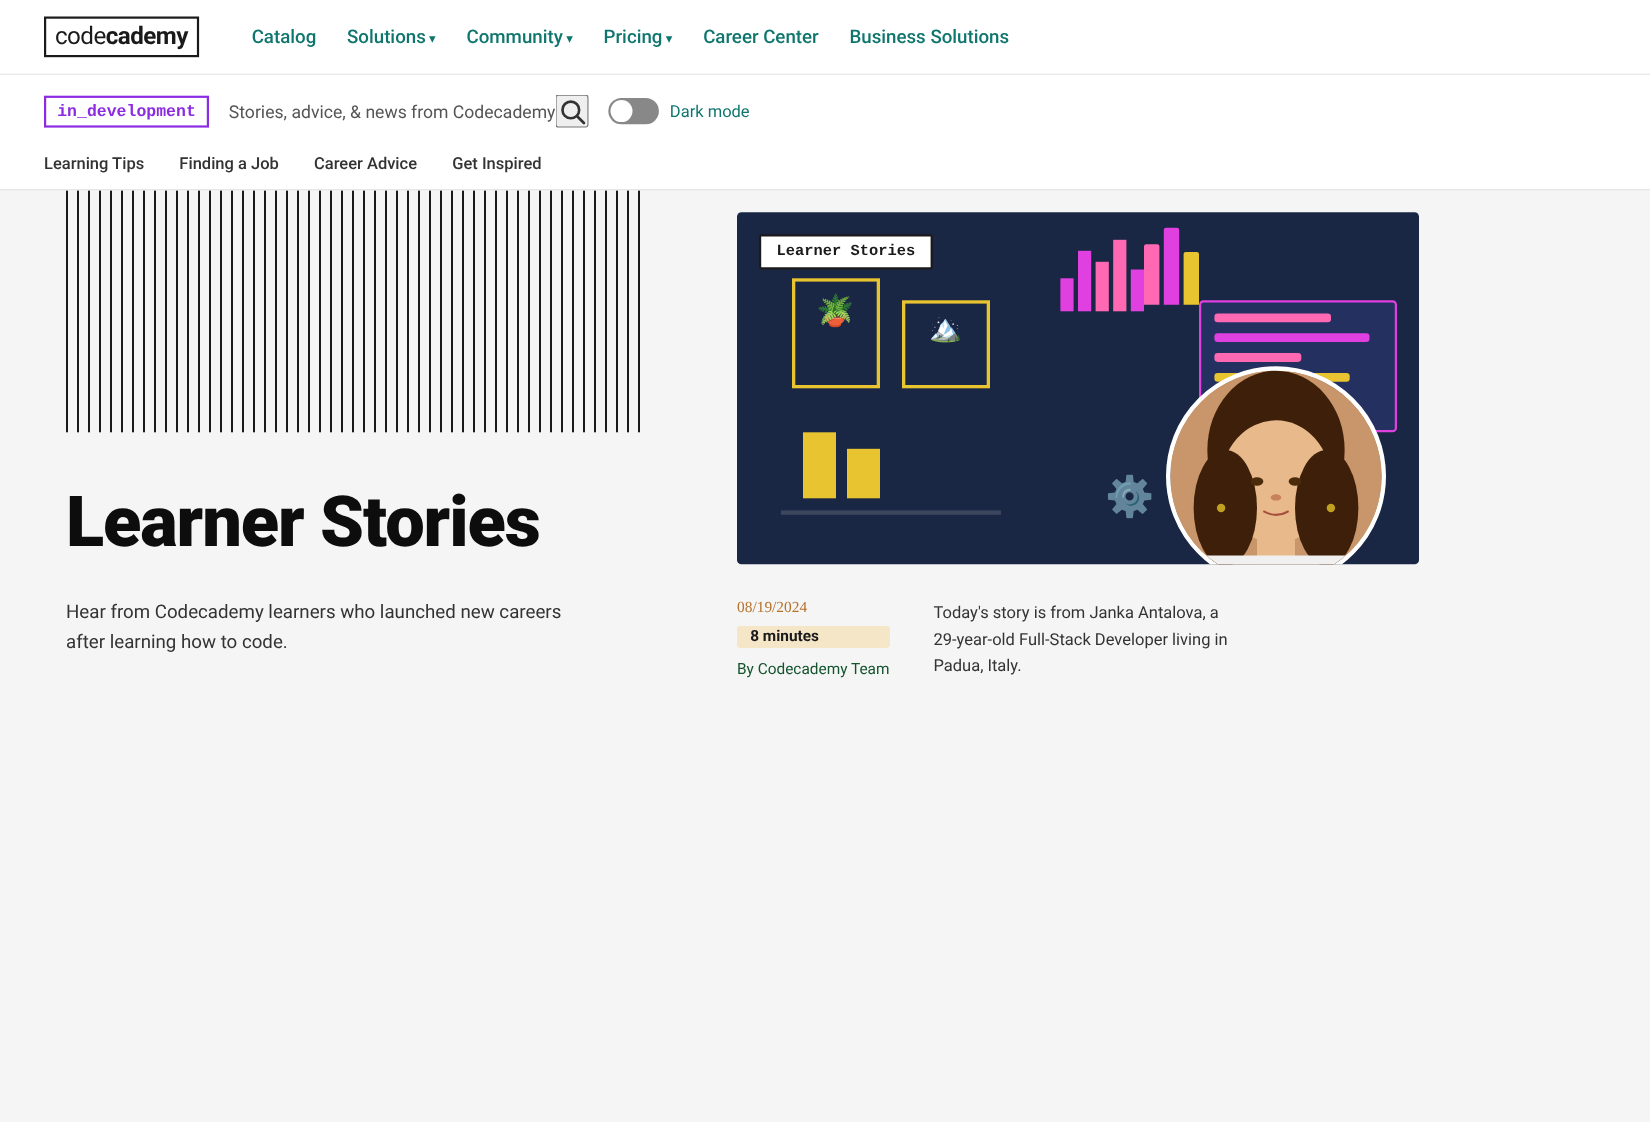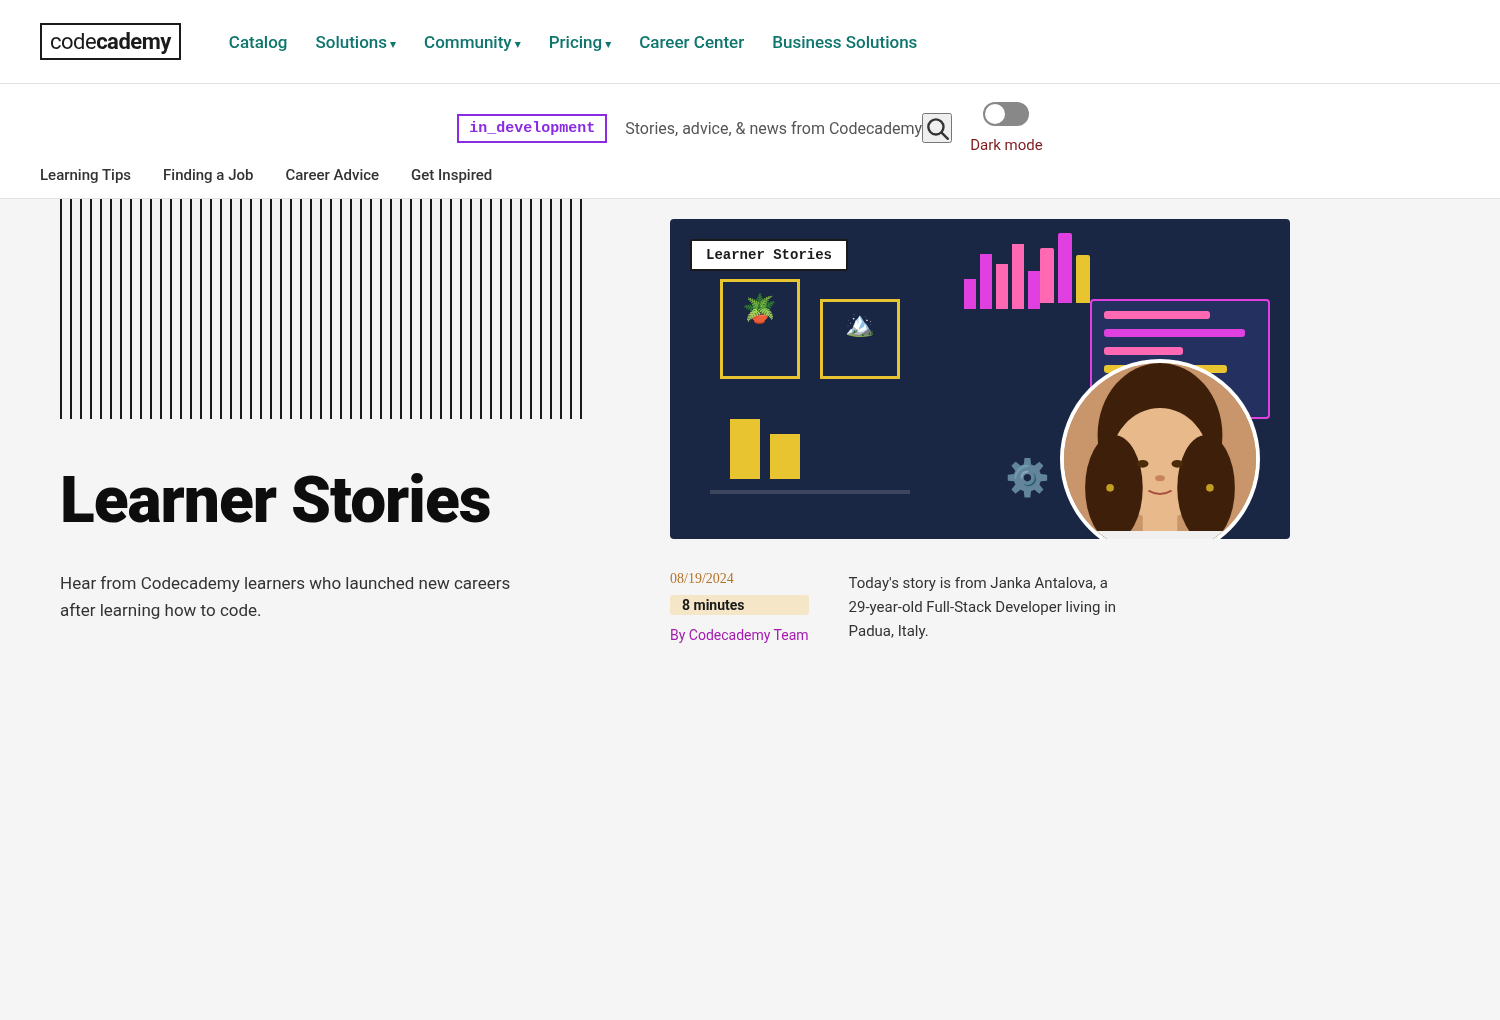--- a/index.html
+++ b/index.html
@@ -5,21 +5,21 @@
     * { margin: 0; padding: 0; box-sizing: border-box; }
     body { font-family: -apple-system, BlinkMacSystemFont, 'Segoe UI', Roboto, sans-serif; background: #f5f5f5; color: #1a1a1a; width: 1500px; min-height: 1020px; }
 
     
     .top-nav {
       background: #fff;
       border-bottom: 1px solid #e0e0e0;
       display: flex;
       align-items: center;
       padding: 0 40px;
-      height: 84px;
+      height: 68px;
       gap: 32px;
     }
     .logo {
       display: flex;
       align-items: center;
       font-size: 22px;
       font-weight: 700;
       letter-spacing: -0.5px;
       color: #1a1a1a;
       border: 2px solid #1a1a1a;
@@ -50,22 +50,22 @@
     
     .blog-header {
       background: #fff;
       border-bottom: 1px solid #e0e0e0;
       padding: 18px 40px 0 40px;
       position: relative;
     }
     .blog-header-top {
       display: flex;
       align-items: center;
-      justify-content: center;
-      margin-bottom: 12px;
+      justify-content: flex-start;
+      margin-bottom: 24px;
     }
     .blog-title-group {
       display: flex;
       align-items: center;
       gap: 18px;
     }
     .in-development-badge {
       font-family: 'Courier New', monospace;
       font-size: 15px;
       font-weight: 700;
@@ -91,22 +91,21 @@
     }
     .search-icon-svg {
       width: 26px;
       height: 26px;
     }
     .dark-mode-toggle {
       display: flex;
       align-items: center;
       gap: 10px;
       font-size: 15px;
-      color: #7f1d1d;
-      flex-direction: column;
+      color: #0f766e;
     }
     .toggle-switch {
       width: 46px;
       height: 24px;
       background: #888;
       border-radius: 12px;
       position: relative;
       cursor: pointer;
     }
     .toggle-knob {
@@ -269,21 +268,21 @@
       display: inline-block;
       font-size: 14px;
       font-weight: 700;
       color: #1a1a1a;
       background: #f5e6c8;
       padding: 2px 12px;
       border-radius: 3px;
     }
     .meta-author {
       font-size: 14px;
-      color: #a21caf;
+      color: #14532d;
       margin-top: 4px;
     }
     .meta-right {
       font-size: 15px;
       color: #333;
       line-height: 1.6;
       max-width: 280px;
     }
 
     

